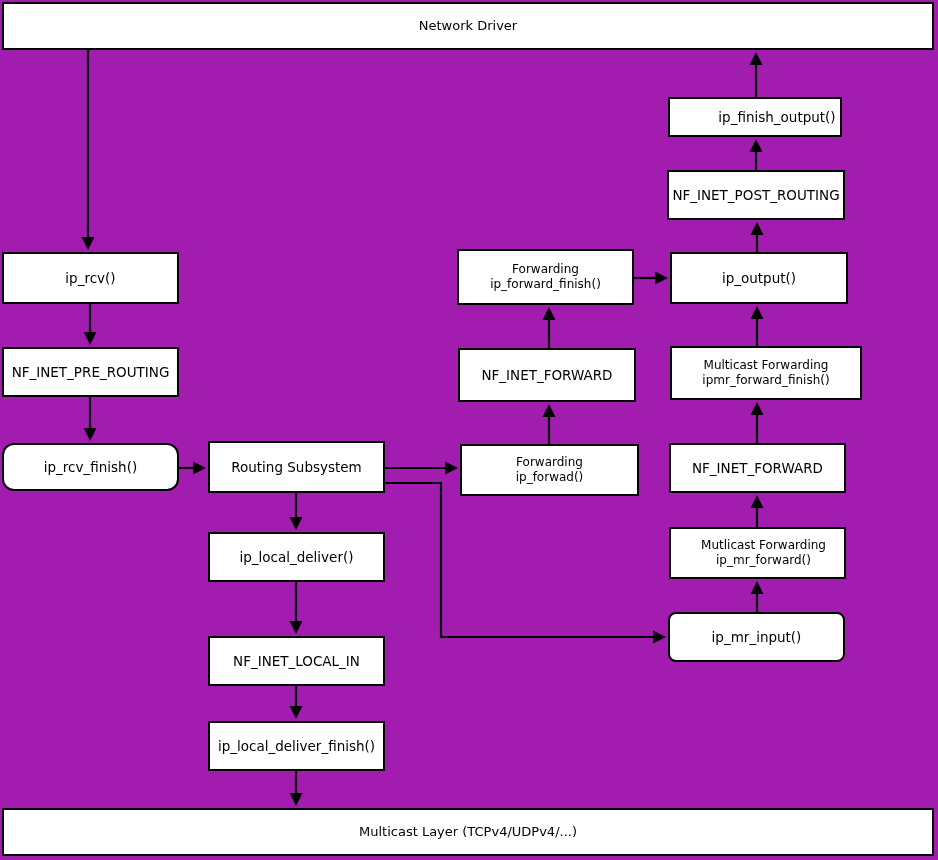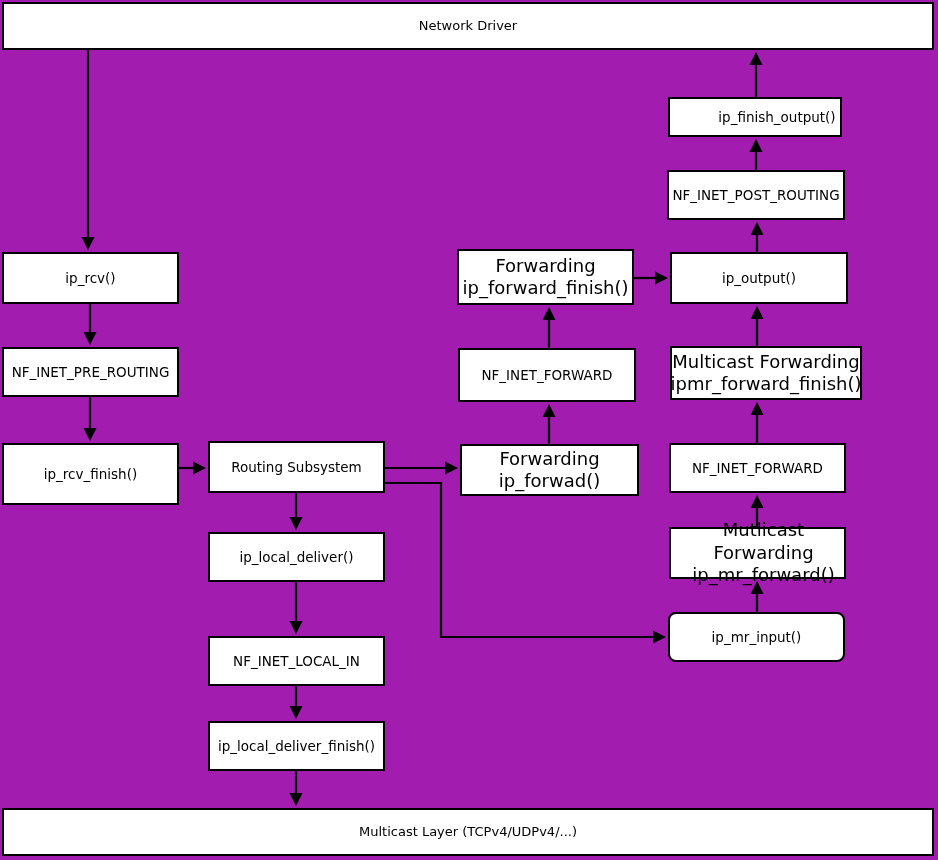--- a/index.html
+++ b/index.html
@@ -42,21 +42,21 @@
     white-space: pre-line;
     padding: 0 4px;
   }
   .node.band .node-label {
     font-size: 13px;
   }
   .node.proc .node-label {
     font-size: 13.5px;
   }
   .node.proc-two .node-label {
-    font-size: 18px;
+    font-size: 12px;
   }
 </style>
 </head>
 <body>
 
 <div id="diagram-root">
   <svg id="edge-layer" viewBox="0 0 938 860" width="938" height="860" xmlns="http://www.w3.org/2000/svg">
       <g>
         <polyline points="88,50 88,239" fill="none" stroke="#000000" stroke-width="2.2" stroke-linejoin="miter"></polyline>
         <polygon points="88,250 81.5,237 94.5,237" fill="#000000"></polygon>
@@ -161,21 +161,21 @@
       <div class="node proc-two" style="left: 670px; top: 346px; width: 192px; height: 54px;">
         <span class="node-label">Multicast Forwarding
 ipmr_forward_finish()</span>
       </div>
       <div class="node proc" style="left: 2px; top: 252px; width: 177px; height: 52px;">
         <span class="node-label">ip_rcv()</span>
       </div>
       <div class="node proc" style="left: 2px; top: 347px; width: 177px; height: 50px;">
         <span class="node-label">NF_INET_PRE_ROUTING</span>
       </div>
-      <div class="node proc" style="left: 2px; top: 443px; width: 177px; height: 62px;">
+      <div class="node proc" style="left: 2px; top: 443px; width: 177px; height: 48px; border-radius: 12px;">
         <span class="node-label">ip_rcv_finish()</span>
       </div>
       <div class="node proc" style="left: 208px; top: 441px; width: 177px; height: 52px;">
         <span class="node-label">Routing Subsystem</span>
       </div>
       <div class="node proc-two" style="left: 460px; top: 444px; width: 179px; height: 52px;">
         <span class="node-label">Forwarding
 ip_forwad()</span>
       </div>
       <div class="node proc" style="left: 669px; top: 443px; width: 177px; height: 50px;">

